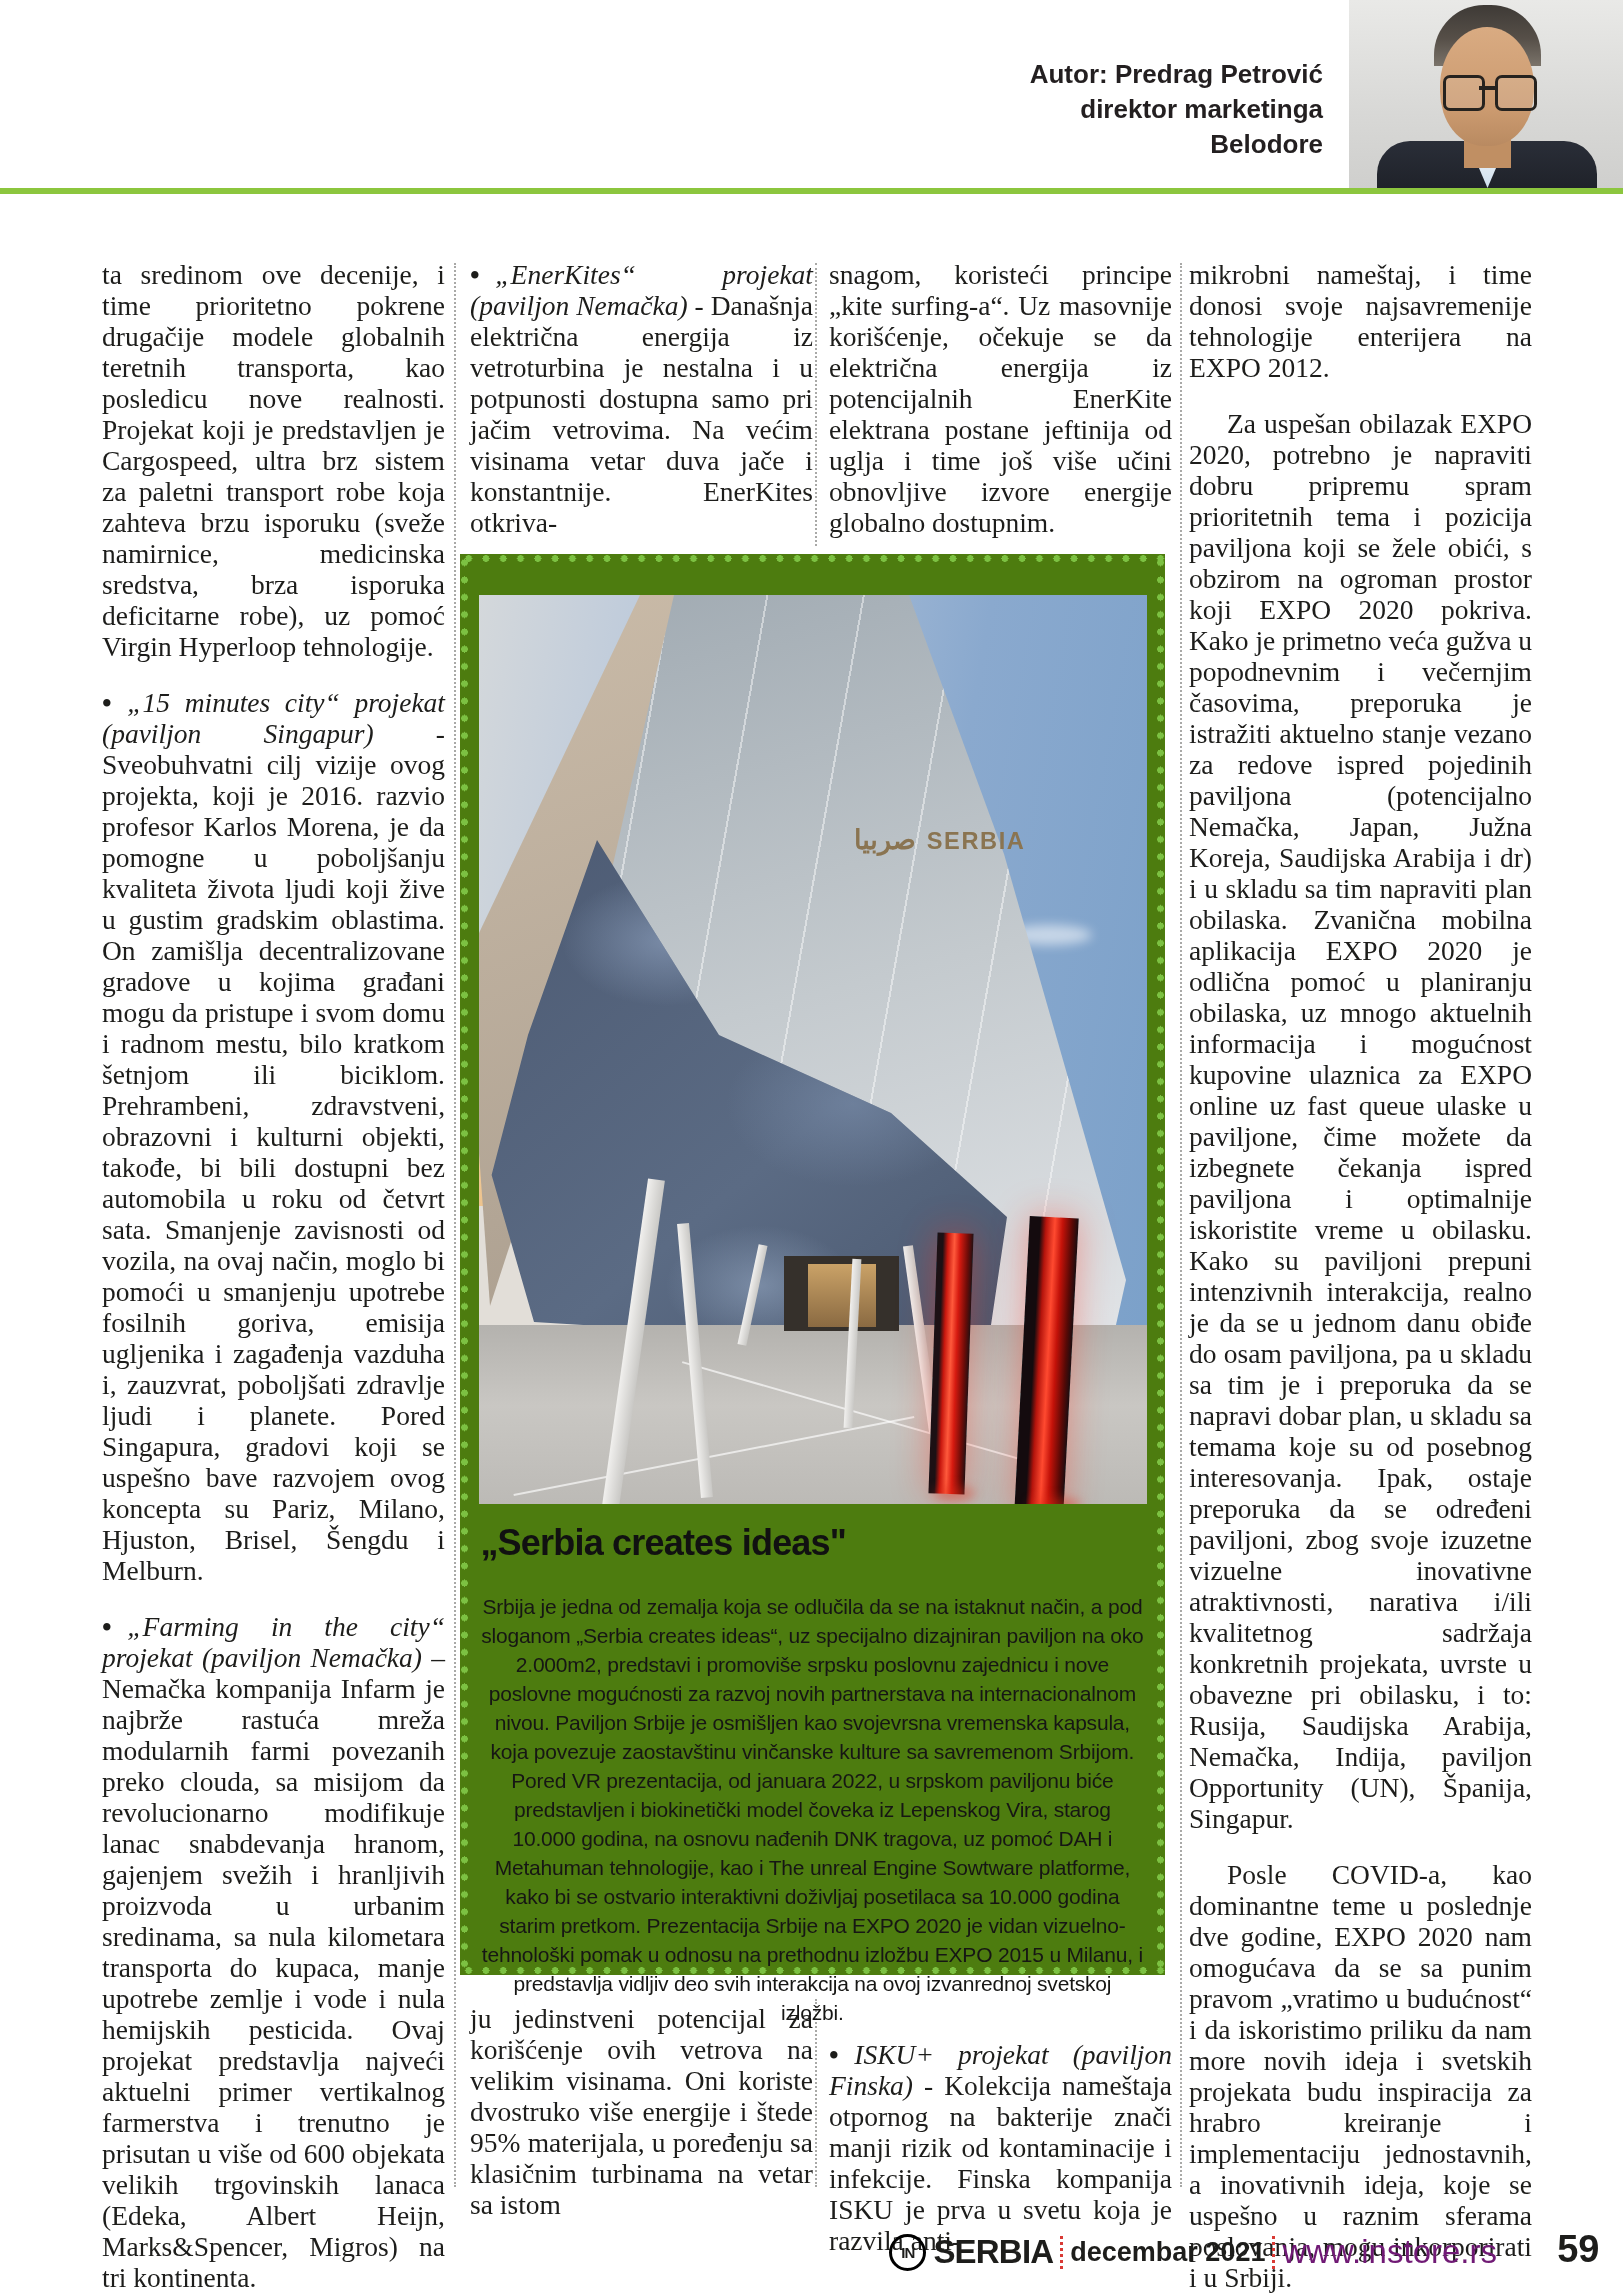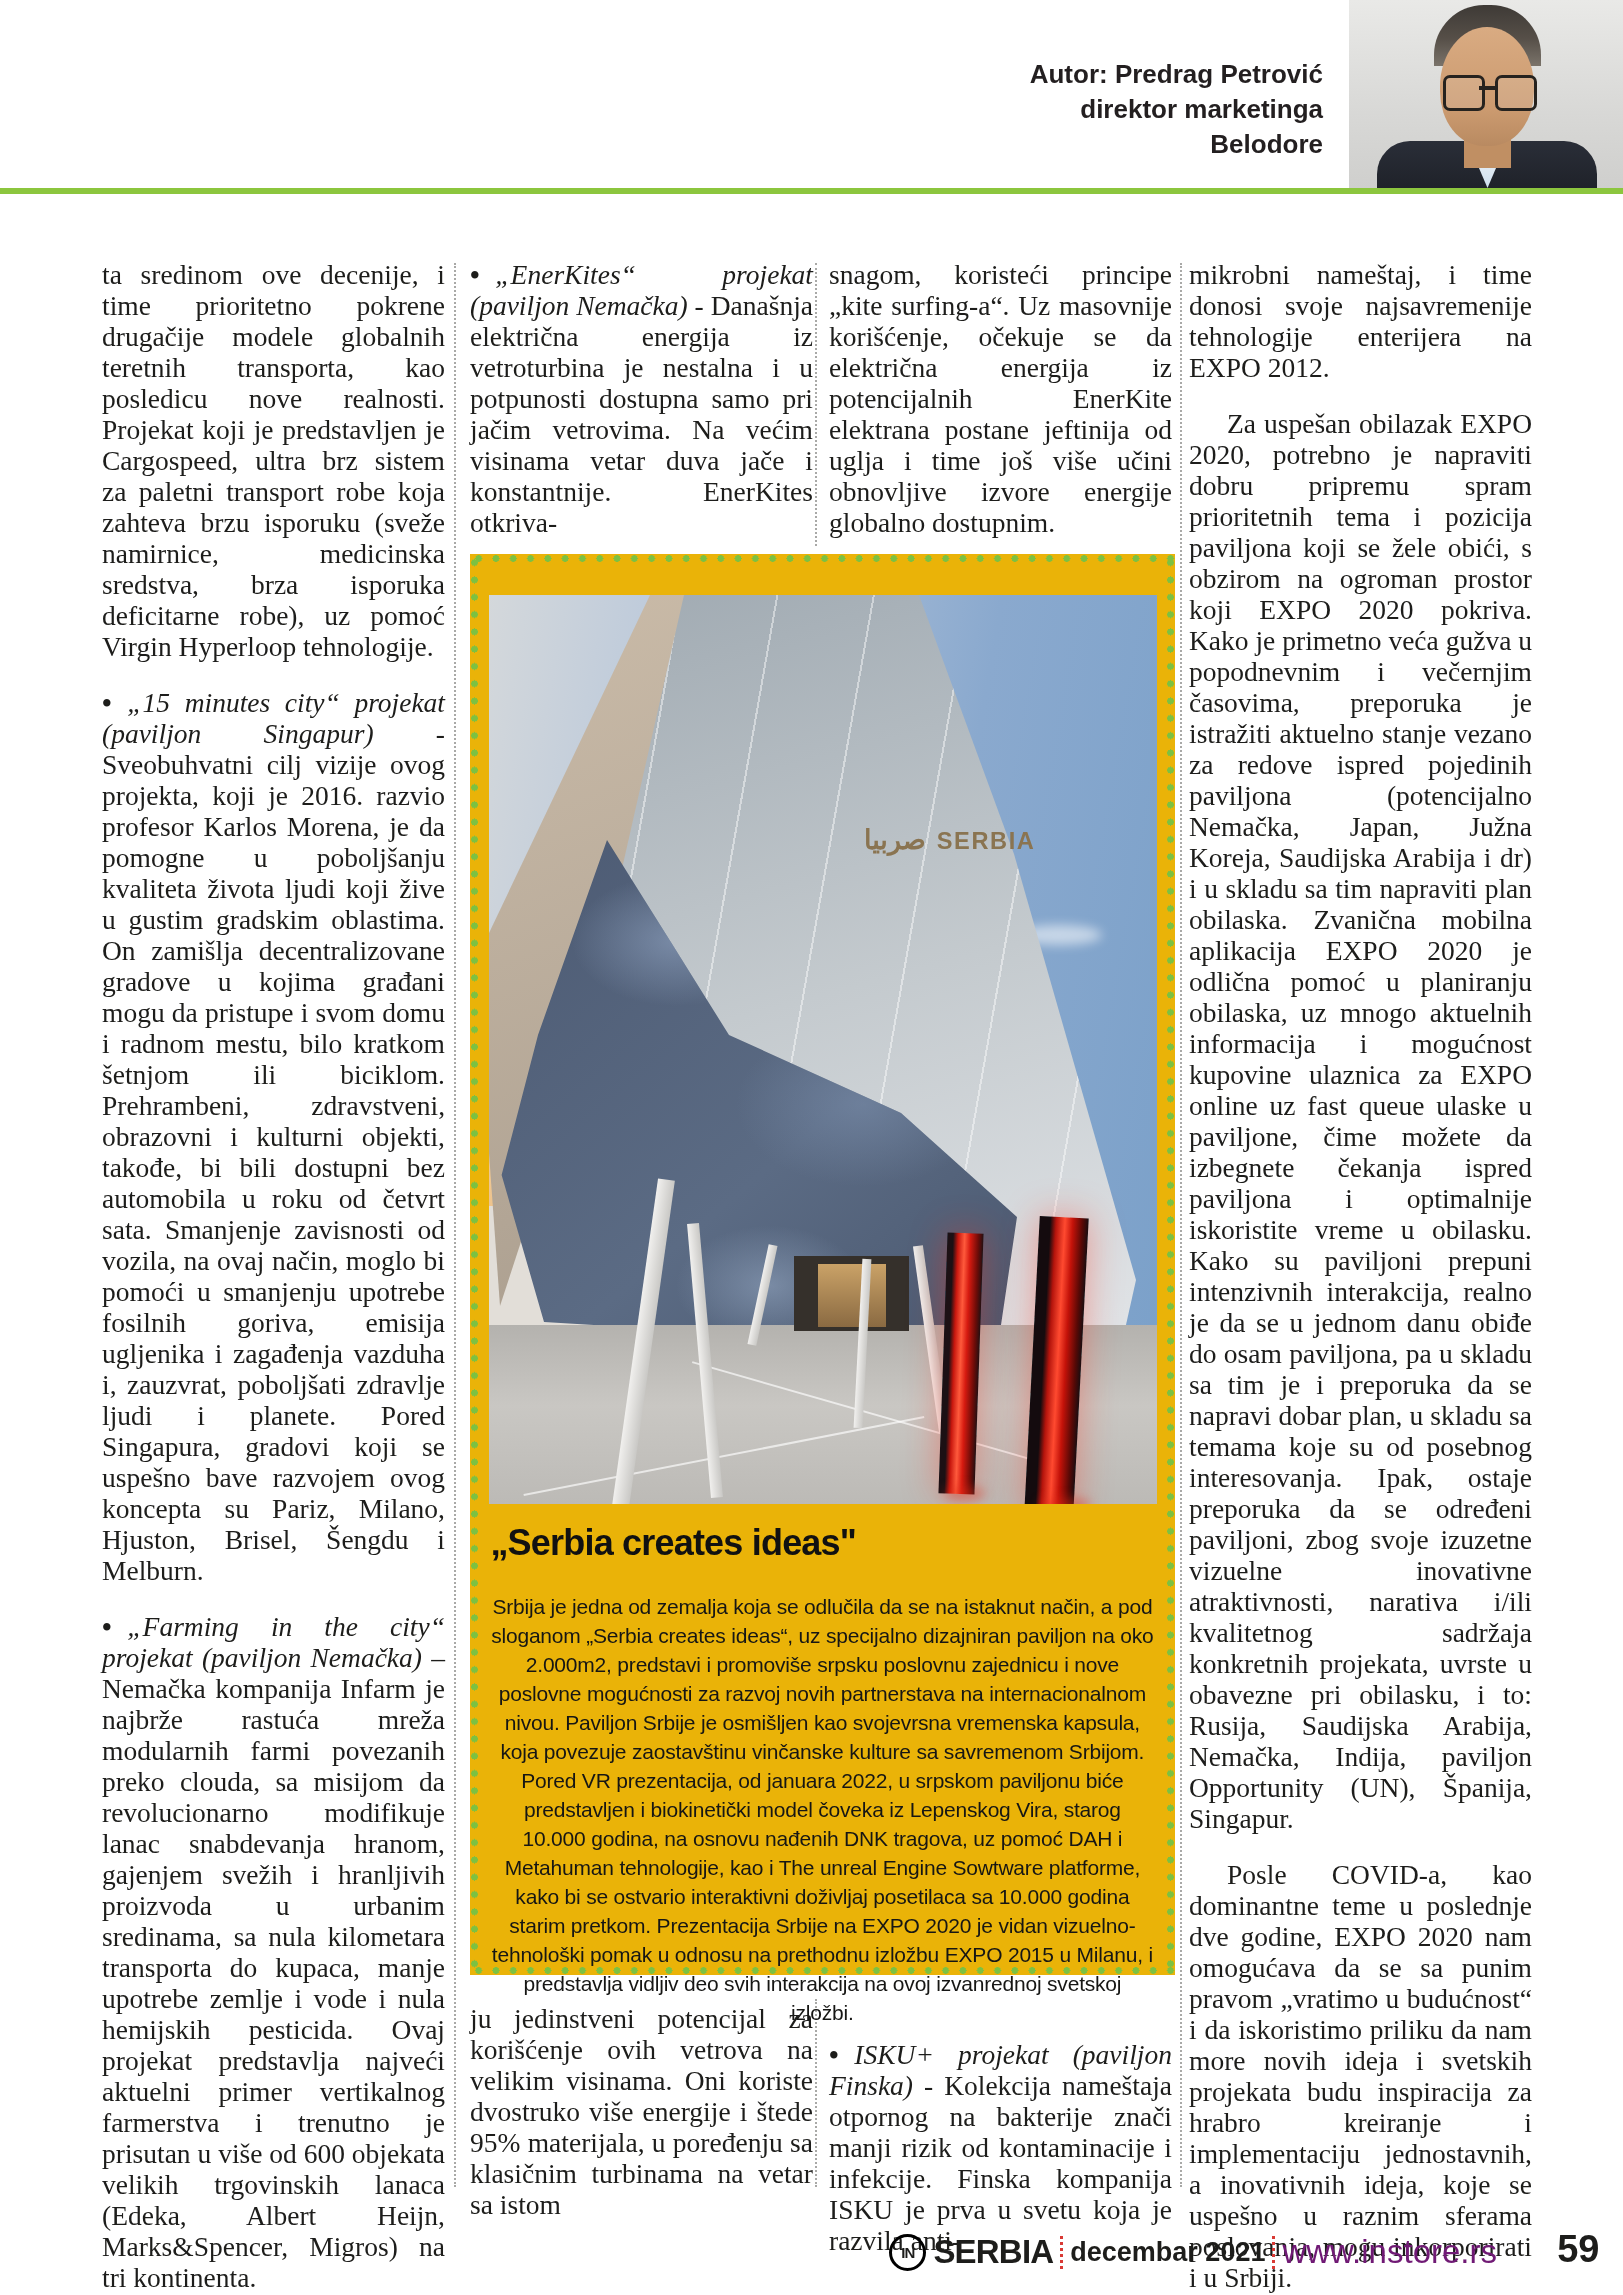--- a/index.html
+++ b/index.html
@@ -41,21 +41,21 @@
   .c2b{left:470px;top:2003px;}
   .c3b{left:829px;top:2003px;margin-top:36px;}
 
   .vrule{position:absolute;width:0;border-left:2.4px dotted #a9a9a7;}
   .vr1{left:454px;top:263px;height:1924px;}
   .vr2a{left:815px;top:263px;height:283px;}
   .vr2b{left:815px;top:1999px;height:188px;}
   .vr3{left:1180px;top:263px;height:1924px;}
 
   
-  .feature{position:absolute;left:470px;top:554px;width:705px;height:1421px;margin:0;background:#eab308;}
+  .feature{position:absolute;left:460px;top:554px;width:705px;height:1421px;margin:0;background:#4d7c0f;}
   .gd{position:absolute;background-repeat:repeat;}
   .gd-t{left:0;top:0;width:100%;height:9.4px;background:radial-gradient(circle 3.5px at 50% 50%,#7cc142 97%,transparent) repeat-x;background-size:17.3px 9.4px;}
   .gd-b{left:0;bottom:0;width:100%;height:9.4px;background:radial-gradient(circle 3.5px at 50% 50%,#7cc142 97%,transparent) repeat-x;background-size:17.3px 9.4px;}
   .gd-l{left:0;top:0;width:9.4px;height:100%;background:radial-gradient(circle 3.5px at 50% 50%,#7cc142 97%,transparent) repeat-y;background-size:9.4px 17.3px;}
   .gd-r{right:0;top:0;width:9.4px;height:100%;background:radial-gradient(circle 3.5px at 50% 50%,#7cc142 97%,transparent) repeat-y;background-size:9.4px 17.3px;}
 
   .photo{position:absolute;left:19px;top:41px;width:668px;height:909px;overflow:hidden;
          background:linear-gradient(100deg,#d4d8db 0%,#b6c6db 28%,#8aa9ce 62%,#7aa0c9 100%);}
   .ph-cloud{position:absolute;right:55px;top:330px;width:86px;height:20.4px;border-radius:50%;
             background:rgba(255,255,255,.55);filter:blur(5.5px);}

